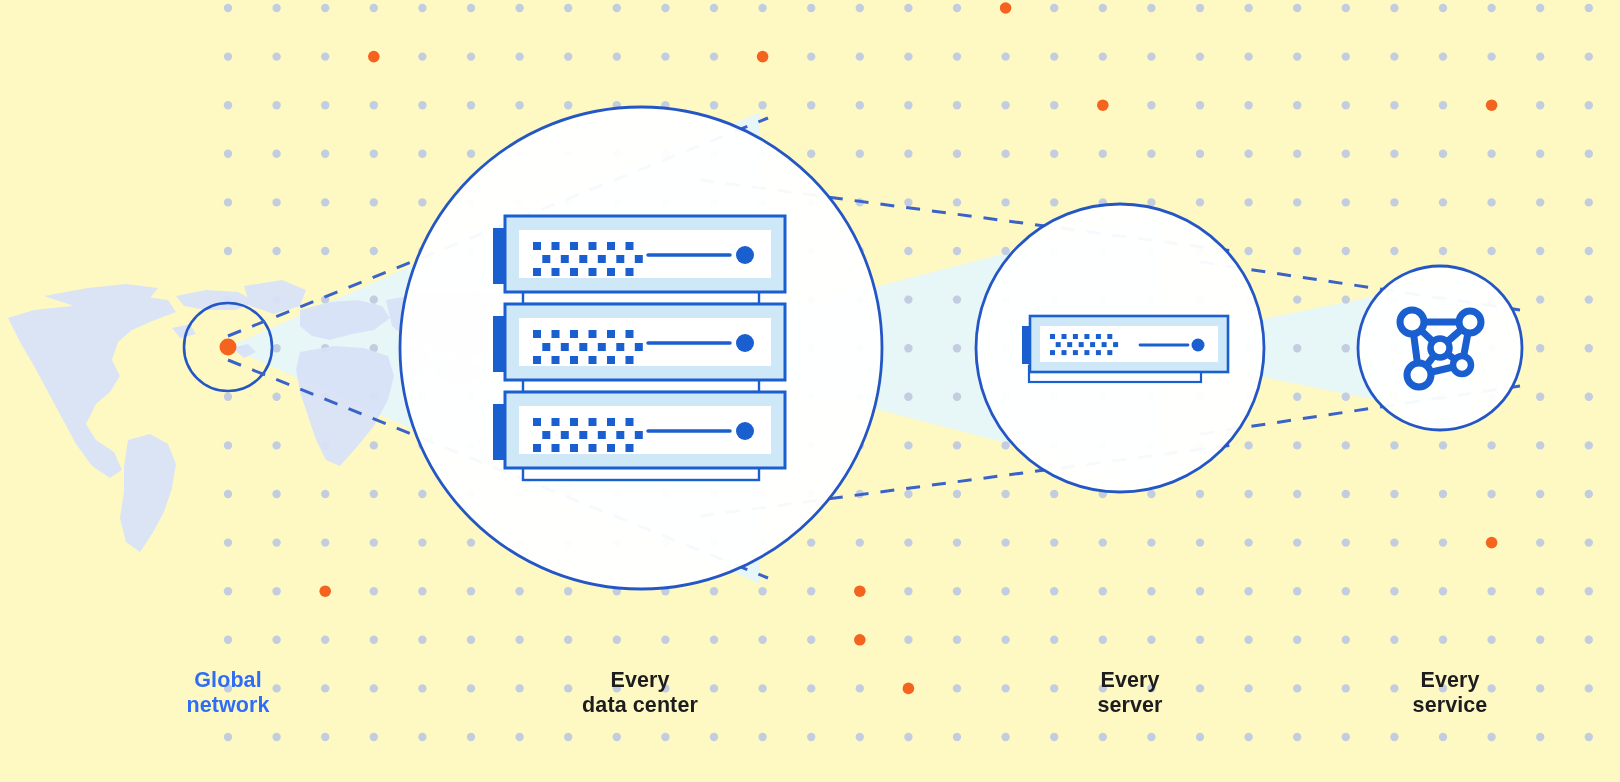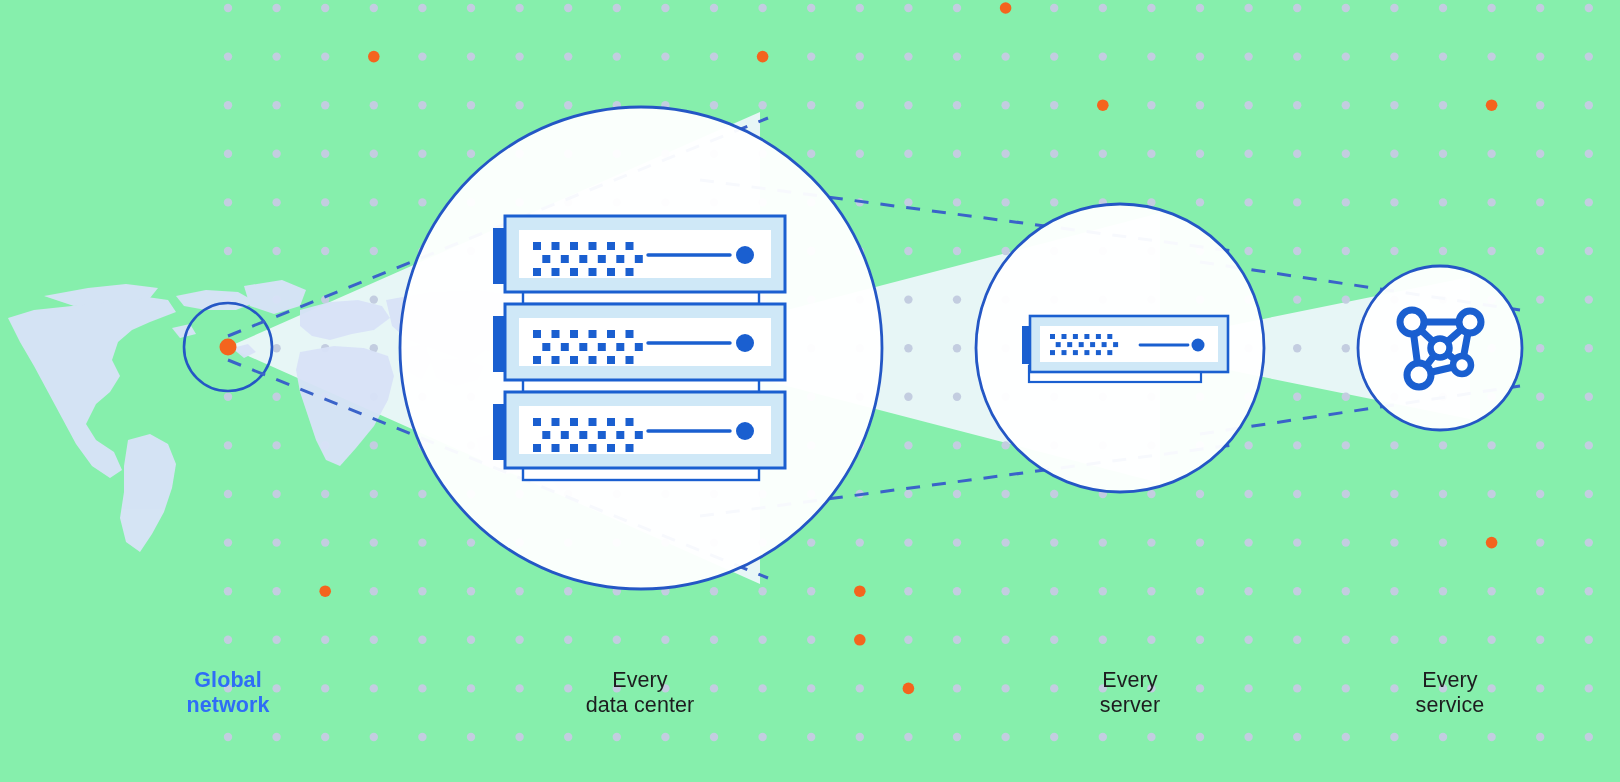--- a/index.html
+++ b/index.html
@@ -8,36 +8,36 @@
     width: 1620px;
     height: 782px;
     overflow: hidden;
     background: #ffffff;
     font-family: "Liberation Sans", sans-serif;
   }
   #stage {
     position: relative;
     width: 1620px;
     height: 782px;
-    background: #86efac;
+    background: #fef9c3;
     overflow: hidden;
   }
   #art {
     position: absolute;
     inset: 0;
     width: 1620px;
     height: 782px;
     display: block;
   }
   .label {
     position: absolute;
     text-align: center;
     font-size: 21.5px;
     line-height: 25px;
-    font-weight: 400;
+    font-weight: 700;
     color: #1d1d1f;
     letter-spacing: 0.1px;
     white-space: pre-line;
     user-select: none;
   }
   .label.accent { color: #2f6df6; font-weight: 700; }
   #lbl-global     { left: 148px;  top: 668px; width: 160px; }
   #lbl-datacenter { left: 540px;  top: 668px; width: 200px; }
   #lbl-server     { left: 1050px; top: 668px; width: 160px; }
   #lbl-service    { left: 1370px; top: 668px; width: 160px; }

